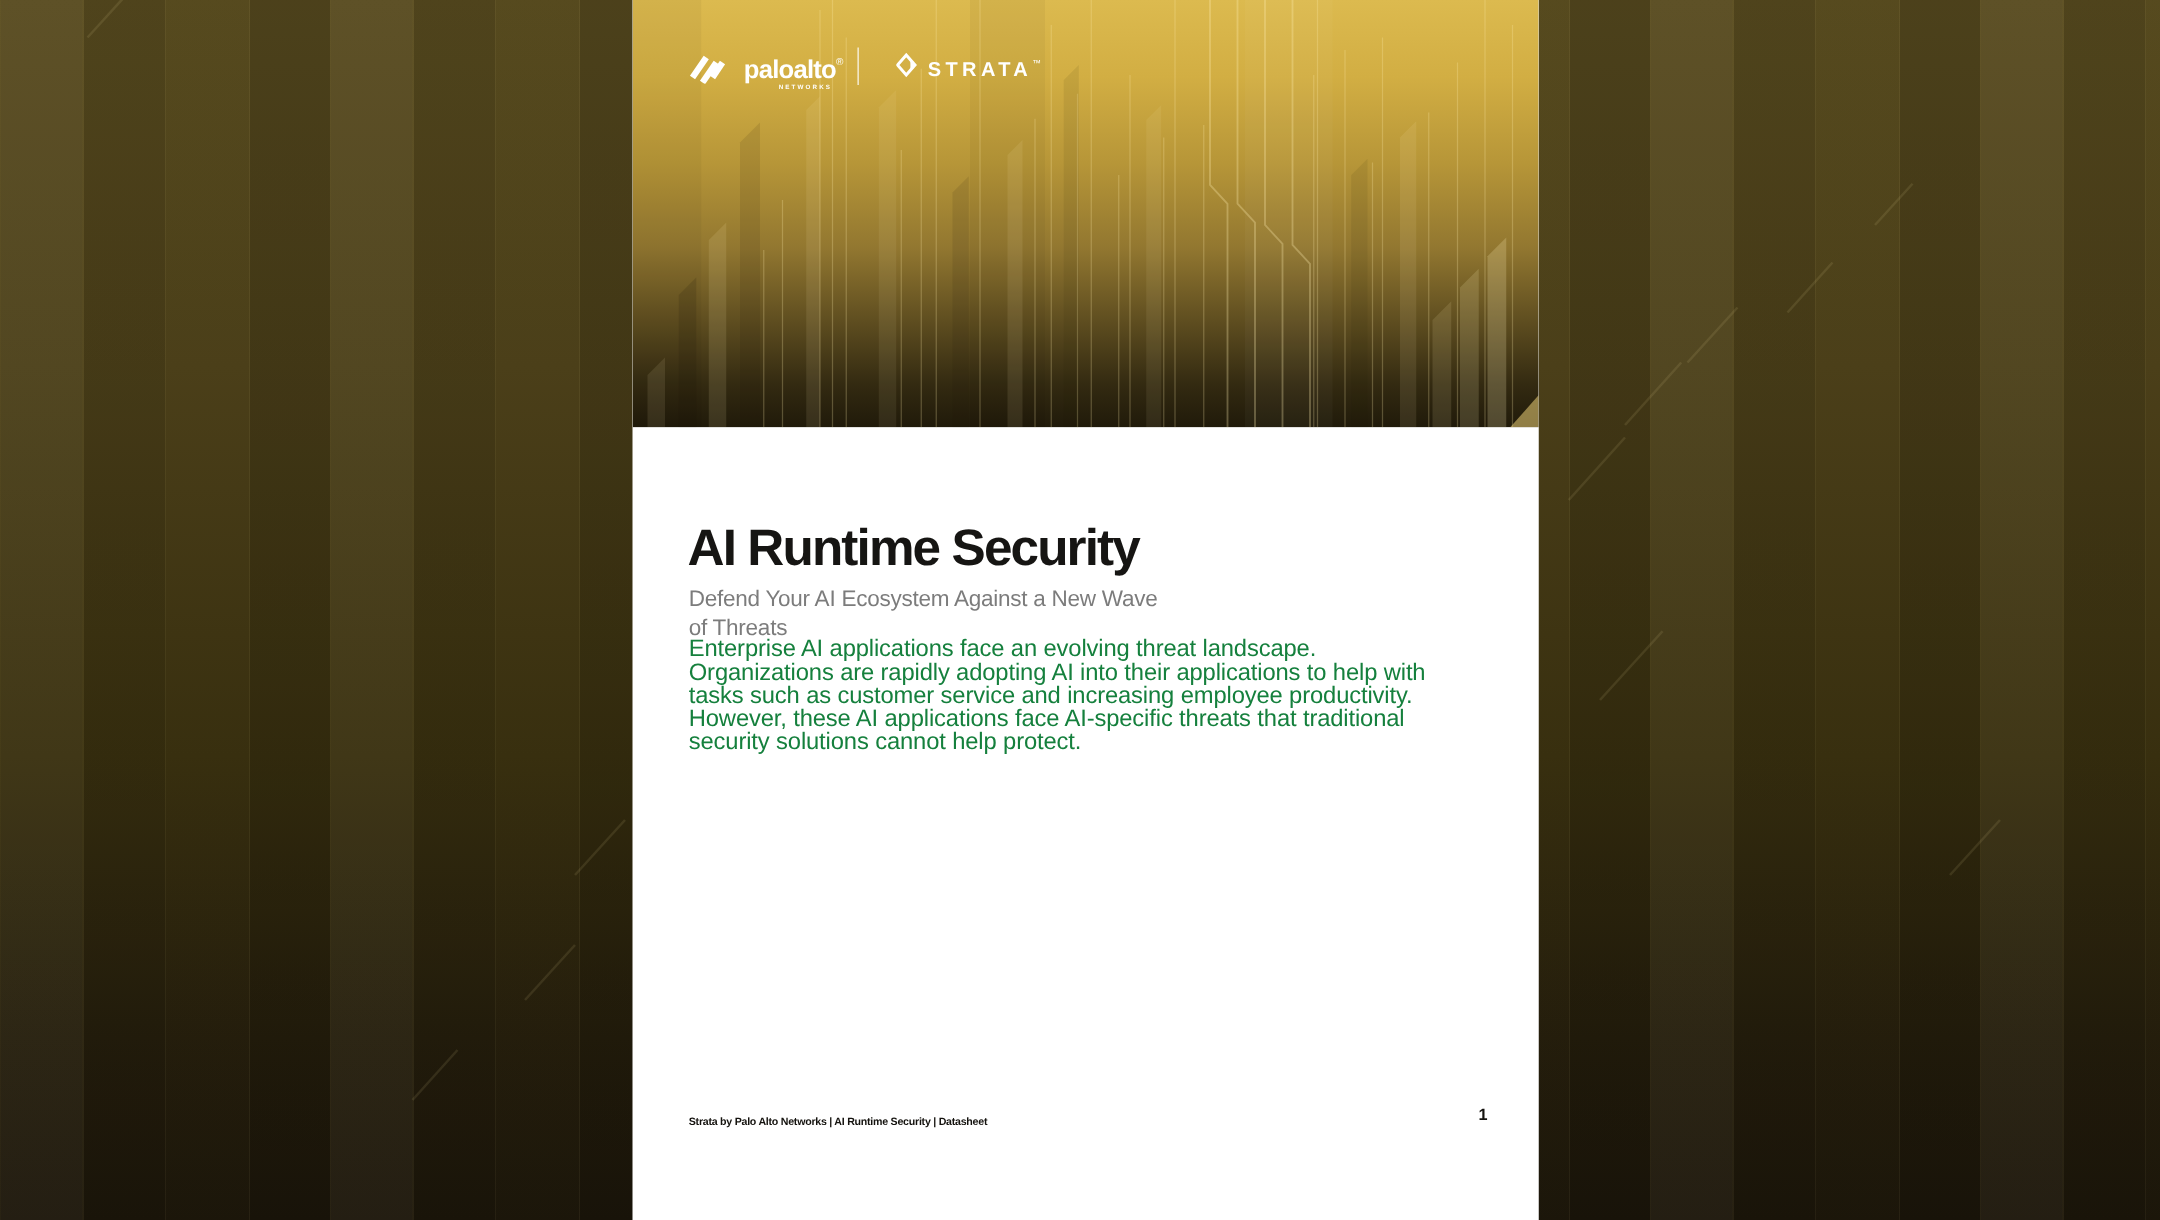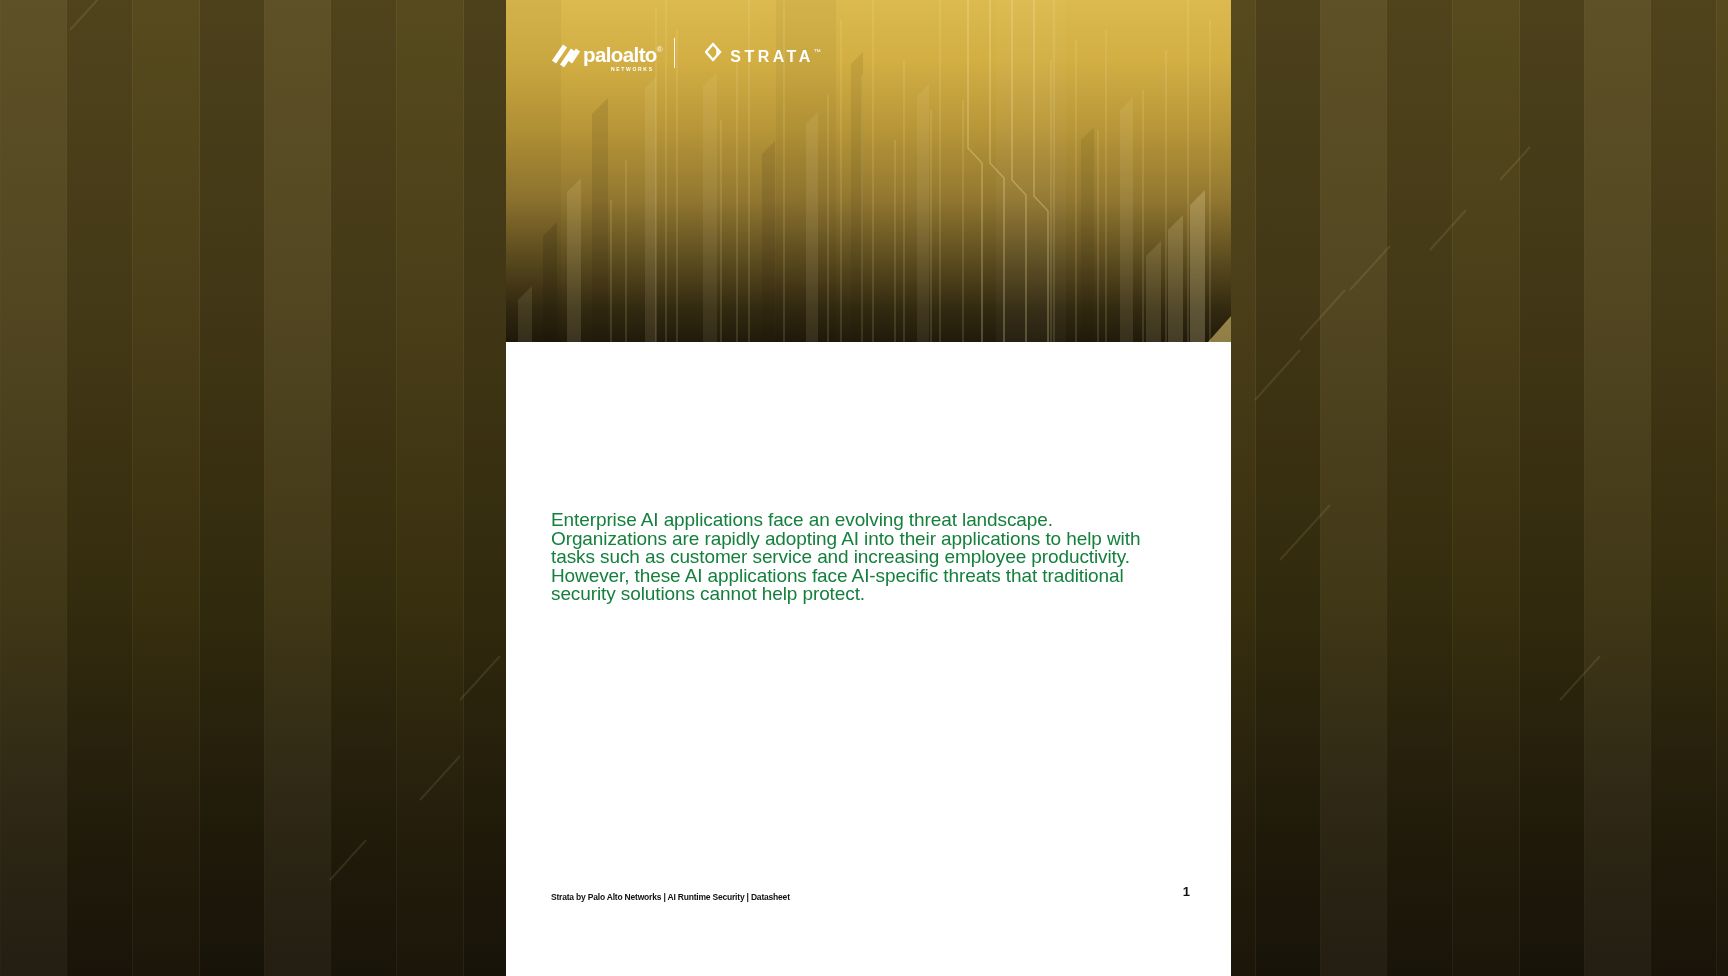--- a/index.html
+++ b/index.html
@@ -41,21 +41,21 @@
   }
   .doc-header svg.art { position: absolute; inset: 0; width: 100%; height: 100%; display: block; }
 
   
   .logo-row {
     position: absolute; left: 45px; top: 39px;
     display: flex; align-items: flex-start;
     color: #ffffff;
   }
   .pan-icon { width: 30px; height: 26px; margin-top: 2px; }
-  .brand-block { margin-left: 2px; }
+  .brand-block { margin-left: 14px; }
   .brand-line {
     font-size: 20.5px; font-weight: 700; letter-spacing: -0.6px;
     line-height: 22px; color: #fff;
   }
   .brand-line sup { font-size: 8px; font-weight: 400; vertical-align: 10px; letter-spacing: 0; }
   .brand-sub {
     font-size: 5px; font-weight: 700; letter-spacing: 1.7px;
     text-align: right; padding-right: 9px; margin-top: 0px; color: #fff;
   }
   .logo-divider {
@@ -211,20 +211,23 @@
       <svg class="strata-icon" viewBox="0 0 18 20">
         <path d="M8,2 L15,10 L8,18 L1,10 Z" fill="none" stroke="#ffffff" stroke-width="2.4"></path>
         <line x1="12.5" y1="7" x2="12.5" y2="13" stroke="#ffffff" stroke-width="2.4"></line>
       </svg>
       <div class="product-line">
         <span>STRATA</span><sup>™</sup>
       </div>
     </div>
   </div>
 
+  <h1 class="doc-title">AI Runtime Security</h1>
+  <h2 class="doc-subtitle">Defend Your AI Ecosystem Against a New Wave
+of Threats</h2>
   <p class="doc-intro">Enterprise AI applications face an evolving threat landscape.
 Organizations are rapidly adopting AI into their applications to help with
 tasks such as customer service and increasing employee productivity.
 However, these AI applications face AI-specific threats that traditional
 security solutions cannot help protect.</p>
 
   <div class="doc-footer">Strata by Palo Alto Networks  |  AI Runtime Security  |  Datasheet</div>
   <div class="doc-page-number">1</div>
 </div>
 

